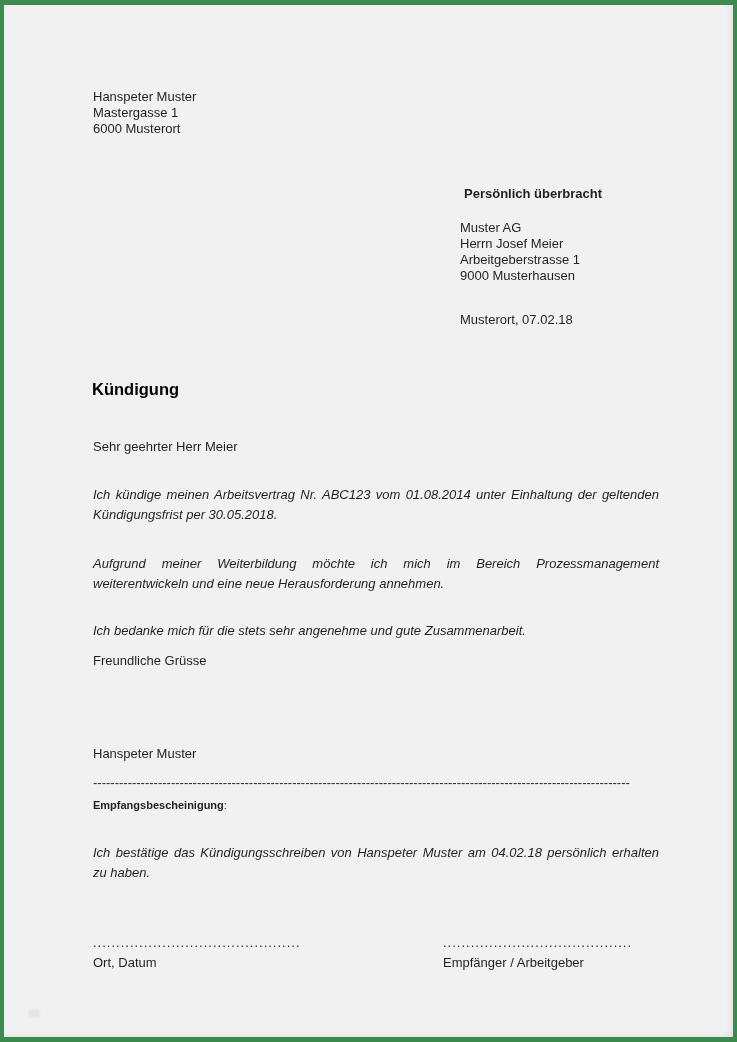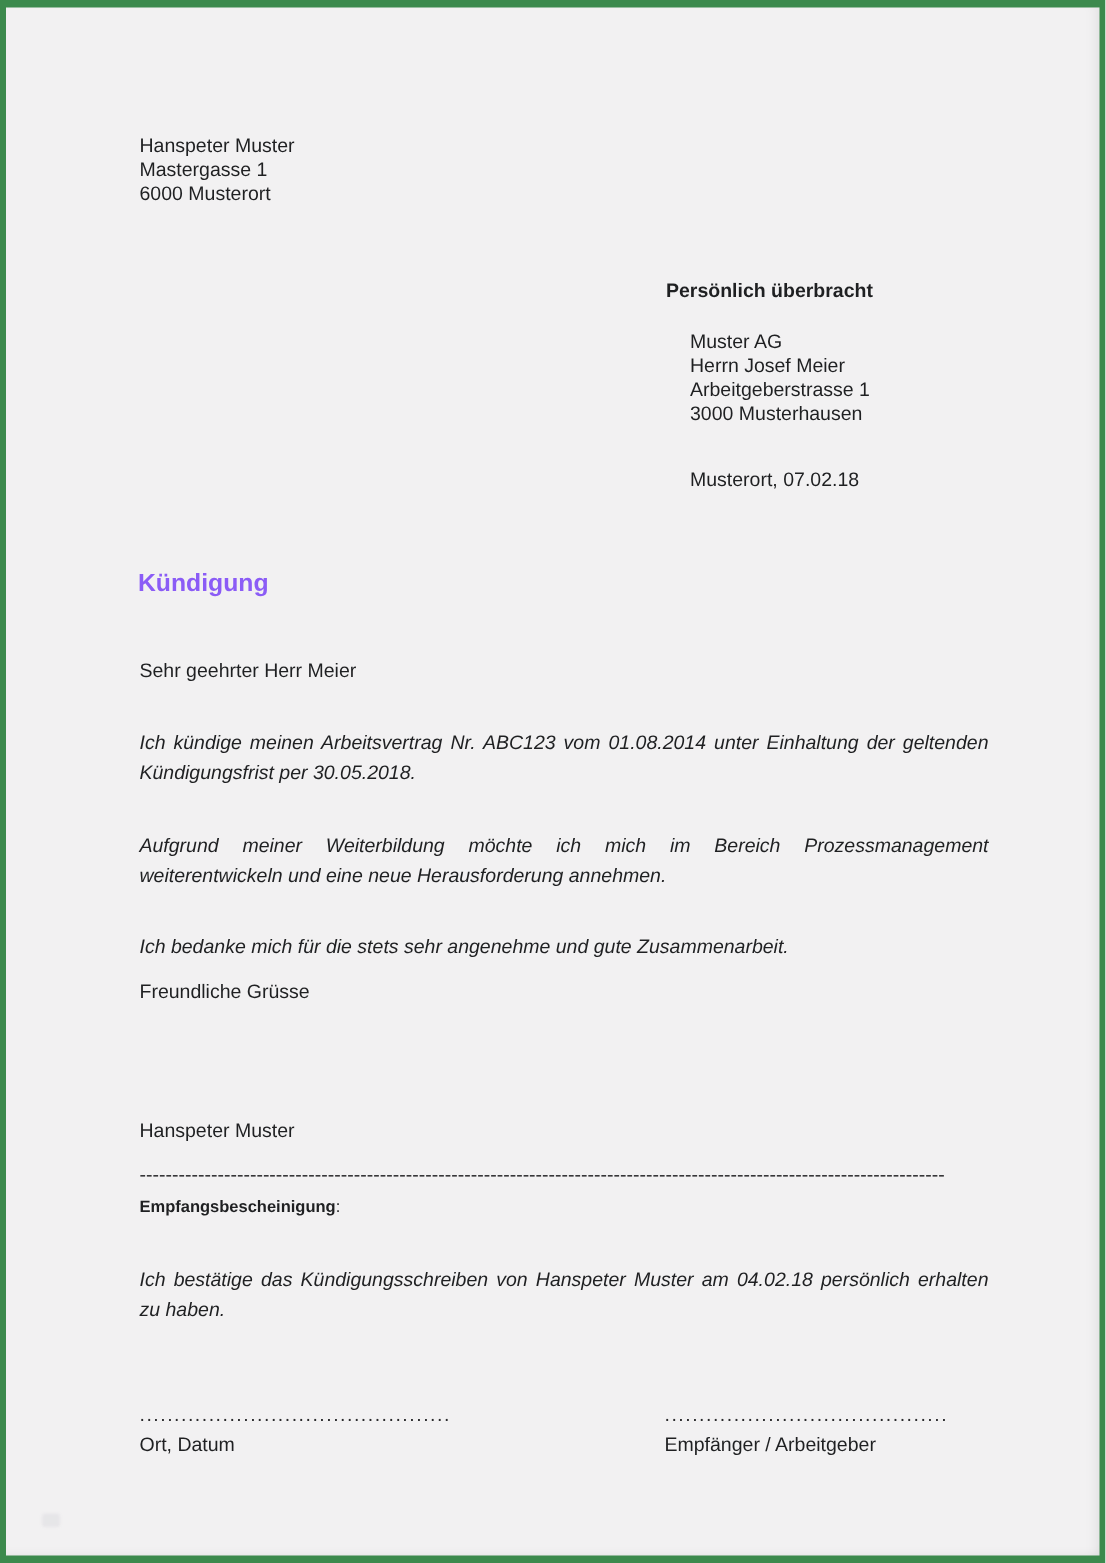--- a/index.html
+++ b/index.html
@@ -14,21 +14,21 @@
     border-right:4px solid #3c8a4d;
     font-family:"Liberation Sans","DejaVu Sans",sans-serif;
     color:#1f2022;
     font-size:13px;
     overflow:hidden;
     box-shadow:inset -8px 0 10px -8px rgba(0,0,0,0.10), inset 0 -6px 8px -6px rgba(0,0,0,0.06);
   }
   .abs{position:absolute;}
   .addr{line-height:16px;}
   .bold{font-weight:bold;}
-  .subject{font-size:16.5px;font-weight:bold;color:#8b5cf6;line-height:20px;}
+  .subject{font-size:16.5px;font-weight:bold;color:#000000;line-height:20px;}
   .para{width:566px;line-height:19.5px;font-style:italic;}
   .line{display:block;}
   .jline{display:block;text-align:justify;text-align-last:justify;-moz-text-align-last:justify;}
   .wide{word-spacing:6px;}
   .dashes{
     width:537px;height:20px;line-height:19.5px;
     white-space:nowrap;overflow:hidden;
     letter-spacing:0;color:#2a2a2c;
   }
   .dots{
@@ -48,27 +48,27 @@
 <body>
 
 <div class="page">
 
   <div class="abs addr" style="left:89px;top:84px;">
     <span class="line">Hanspeter Muster</span>
     <span class="line">Mastergasse 1</span>
     <span class="line">6000 Musterort</span>
   </div>
 
-  <div class="abs addr bold" style="left:440px;top:181px;">Persönlich überbracht</div>
+  <div class="abs addr bold" style="left:460px;top:181px;">Persönlich überbracht</div>
 
   <div class="abs addr" style="left:456px;top:215px;">
     <span class="line">Muster AG</span>
     <span class="line">Herrn Josef Meier</span>
     <span class="line">Arbeitgeberstrasse 1</span>
-    <span class="line">3000 Musterhausen</span>
+    <span class="line">9000 Musterhausen</span>
   </div>
 
   <div class="abs addr" style="left:456px;top:307px;">Musterort, 07.02.18</div>
 
   <div class="abs subject" style="left:88px;top:374px;">Kündigung</div>
 
   <div class="abs addr" style="left:89px;top:434px;">Sehr geehrter Herr Meier</div>
 
   <div class="abs para" style="left:89px;top:480px;">
     <span class="jline">Ich kündige meinen Arbeitsvertrag Nr. ABC123 vom 01.08.2014 unter Einhaltung der geltenden</span>

